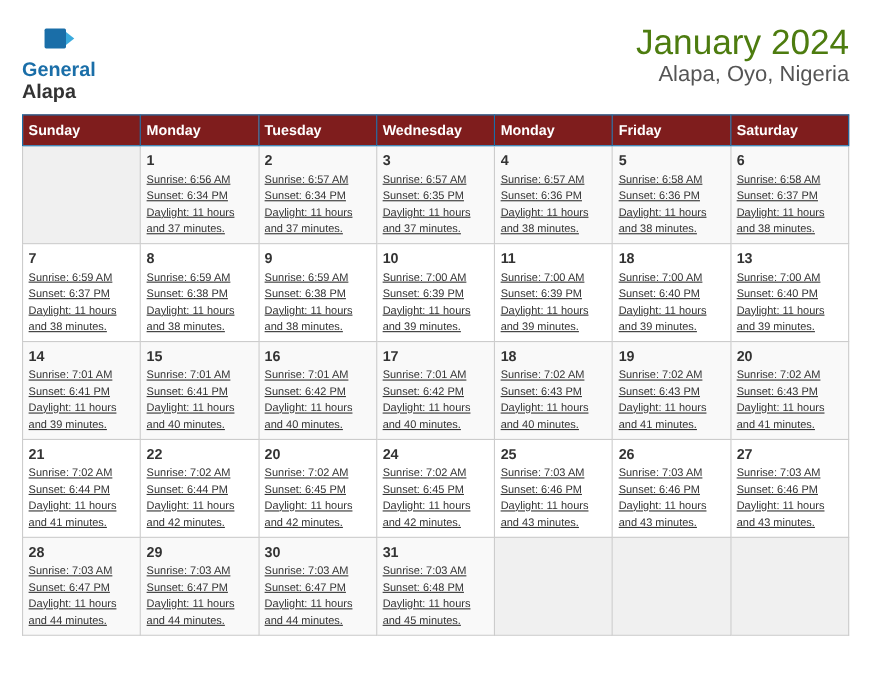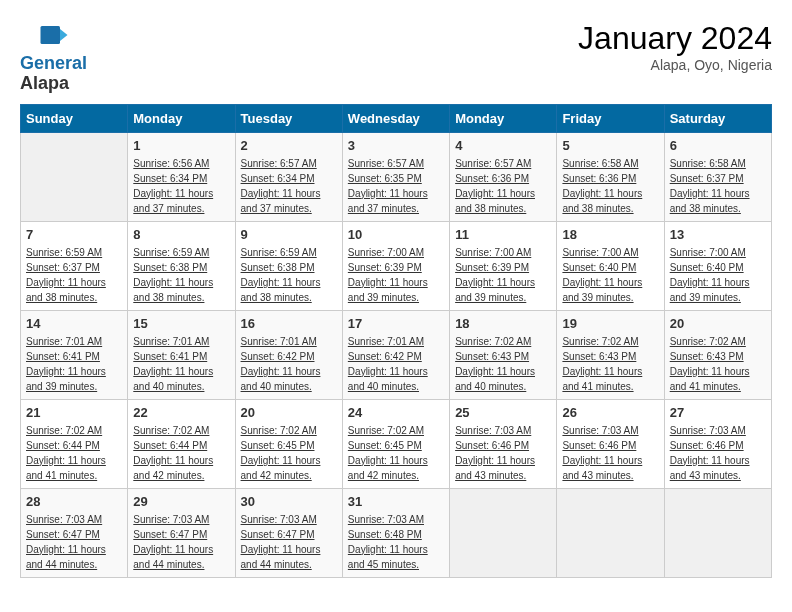--- a/index.html
+++ b/index.html
@@ -34,34 +34,34 @@
     .logo-icon {
       width: 30px;
       height: 30px;
     }
     .title-block {
       text-align: right;
     }
     .title-block h1 {
       font-size: 32px;
       font-weight: normal;
-      color: #000000;
+      color: #4d7c0f;
     }
     .title-block h2 {
-      font-size: 14px;
+      font-size: 20px;
       font-weight: normal;
       color: #555;
     }
     table {
       width: 100%;
       border-collapse: collapse;
       font-size: 11px;
     }
     thead tr th {
-      background-color: #0369a1;
+      background-color: #7f1d1d;
       color: #fff;
       padding: 6px 5px;
       text-align: left;
       font-size: 13px;
       font-weight: bold;
       border: 1px solid #1a6ea8;
     }
     tbody tr td {
       border: 1px solid #ccc;
       vertical-align: top;

